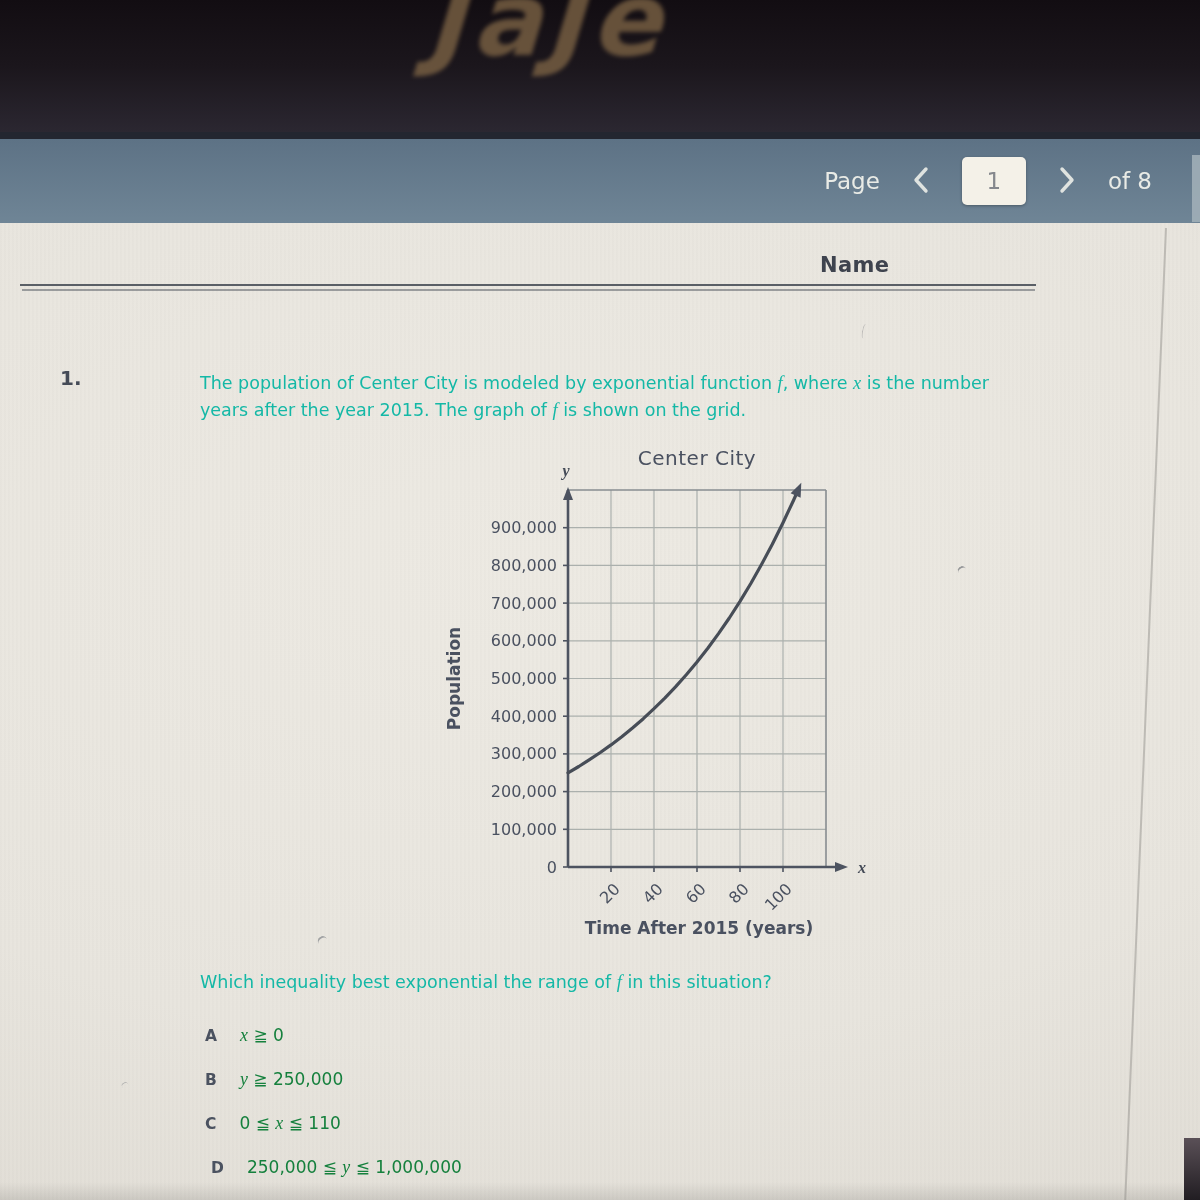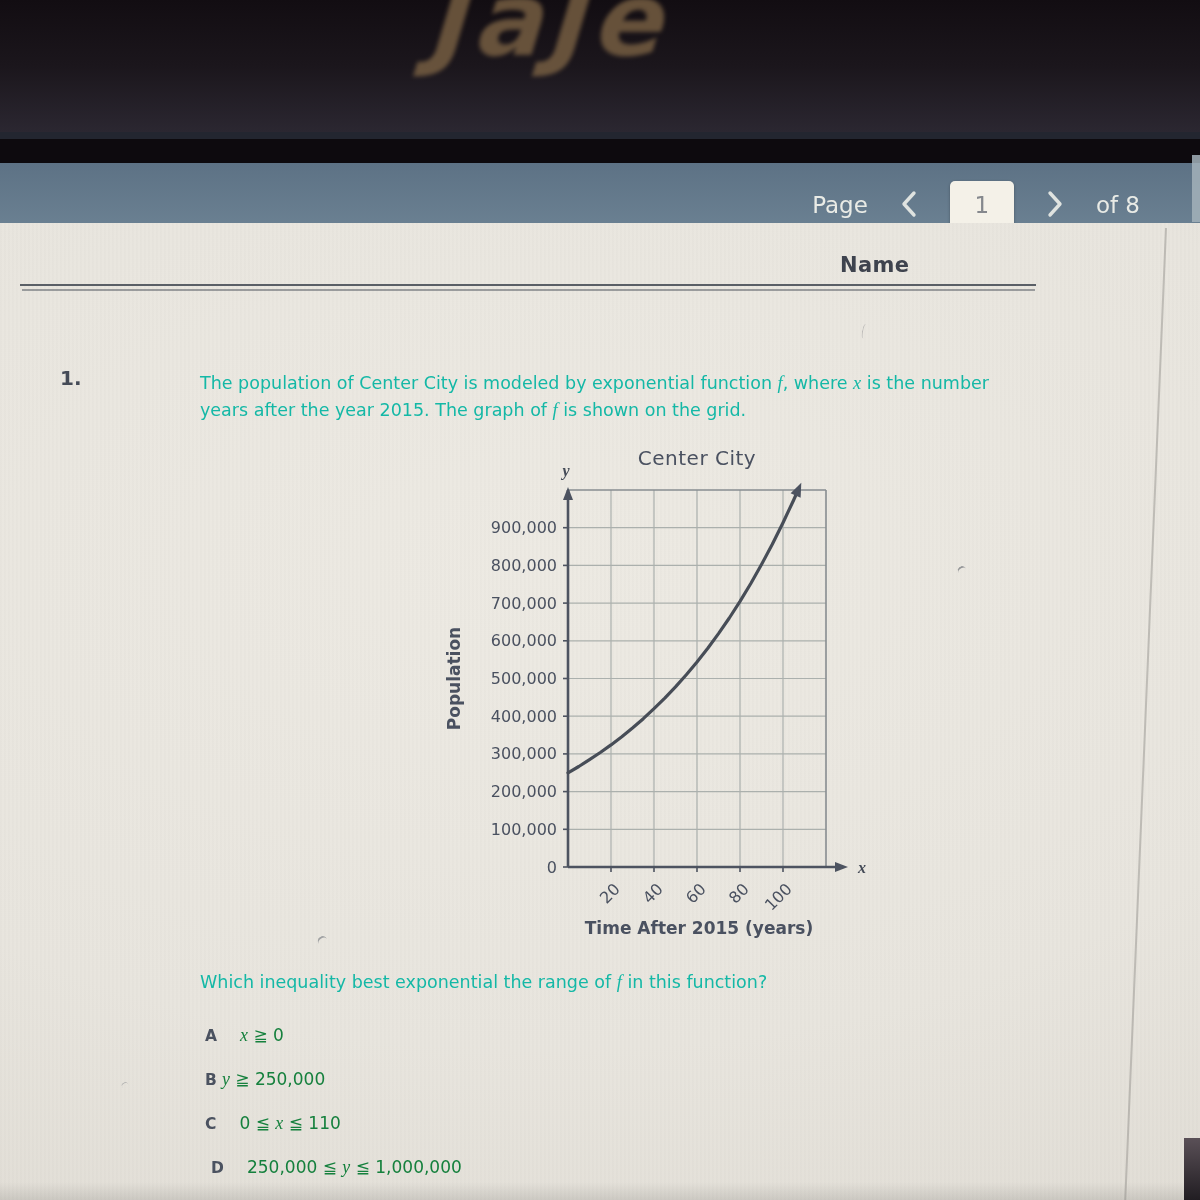--- a/index.html
+++ b/index.html
@@ -10,21 +10,21 @@
   .bezel{position:absolute;left:0;top:0;width:1200px;height:132px;
          background:linear-gradient(180deg,#120d12 0%,#1b161c 50%,#2b2731 100%);overflow:hidden;}
   .logo{position:absolute;left:436px;top:-40px;font-size:102px;font-weight:bold;font-style:italic;
         letter-spacing:6px;color:#7b6244;opacity:.8;filter:blur(2px);transform:skewX(-6deg);}
   .seam{position:absolute;left:0;top:132px;width:1200px;height:7px;background:#232630;}
 
   
   .toolbar{position:absolute;left:0;top:139px;width:1200px;height:84px;
            background:linear-gradient(180deg,#5d7285,#6f8596);
            display:flex;align-items:center;justify-content:flex-end;gap:32px;
-           padding-right:60px;box-sizing:border-box;color:#e9ebe6;font-size:23px;margin-top:24px;}
+           padding-right:48px;box-sizing:border-box;color:#e9ebe6;font-size:23px;}
   .toolbar .chev{background:none;border:none;padding:0;display:flex;align-items:center;cursor:pointer;}
   .page-box{width:60px;height:46px;border:none;border-radius:5px;background:#f4f1e8;
             box-shadow:0 1px 3px rgba(0,0,0,.3);text-align:center;font-size:23px;color:#85888d;
             font-family:"DejaVu Sans",sans-serif;}
   .tb-strip{position:absolute;right:0;top:155px;width:8px;height:67px;background:#a3b1ba;opacity:.85;}
 
   
   .page{position:absolute;left:0;top:223px;width:1200px;height:977px;
         background:
           repeating-linear-gradient(90deg,rgba(0,0,0,.012) 0 2px,rgba(255,255,255,.01) 2px 4px),
@@ -81,21 +81,21 @@
             <polyline points="4,4 14,15 4,26" fill="none" stroke="#dfe3e0" stroke-width="3.4" stroke-linecap="round" stroke-linejoin="round"></polyline>
           </svg>
       </span>
     </button>
     <span>of 8</span>
   </div>
   <div class="tb-strip"></div>
 
   <div class="page"></div>
 
-  <div class="abs hdr" style="left:820px;top:253px;margin-left:20px;">Name</div>
+  <div class="abs hdr" style="left:820px;top:253px;">Name</div>
   <div class="rule" style="left:20px;top:284px;width:1016px;"></div>
   <div class="rule" style="left:22px;top:289px;width:1013px;opacity:.55;"></div>
 
   <div class="abs qnum" style="left:60px;top:366px;">1.</div>
   <div class="abs body-txt" style="left:200px;top:370px;width:920px;"><span>The population of Center City is modeled by exponential function </span><span class="it">f</span><span>, where </span><span class="it">x</span><span> is the number</span></div>
   <div class="abs body-txt" style="left:200px;top:397px;width:920px;"><span>years after the year 2015. The graph of </span><span class="it">f</span><span> is shown on the grid.</span></div>
 
   <svg class="abs" style="left:430px;top:445px;" width="440" height="505" viewBox="0 0 440 505">
       <line x1="181" y1="45" x2="181" y2="422" stroke="#abb0ad" stroke-width="1.2"></line>
       <line x1="224" y1="45" x2="224" y2="422" stroke="#abb0ad" stroke-width="1.2"></line>
@@ -149,29 +149,29 @@
       <text x="363" y="445" text-anchor="end" class="tick" transform="rotate(-45 363 445)">100</text>
       <path d="M138.0,327.8 L148.8,321.5 L159.5,314.7 L170.3,307.5 L181.0,299.9 L191.8,291.7 L202.5,283.0 L213.3,273.7 L224.0,263.7 L234.8,253.1 L245.5,241.9 L256.3,229.8 L267.0,216.9 L277.8,203.2 L288.5,188.6 L299.3,173.0 L310.0,156.3 L320.8,138.5 L331.5,119.5 L342.3,99.3 L353.0,77.7 L363.8,54.7 L368.1,45.0" fill="none" stroke="#474d57" stroke-width="3.2" stroke-linecap="round" stroke-linejoin="round"></path>
       <polygon points="371.3057943683138,37.692483114541844 360.58423636501215,48.242279035877864 370.63207208251714,52.71899629230936" fill="#4d5360"></polygon>
       <text x="267" y="20" text-anchor="middle" class="ctitle">Center City</text>
       <text x="269" y="489" text-anchor="middle" class="alabel">Time After 2015 (years)</text>
       <text transform="translate(30 233.5) rotate(-90)" text-anchor="middle" class="alabel">Population</text>
       <text x="136" y="31" text-anchor="middle" class="axletter">y</text>
       <text x="428" y="428" class="axletter">x</text>
     </svg>
 
-  <div class="abs body-txt" style="left:200px;top:969px;width:900px;"><span>Which inequality best exponential the range of </span><span class="it">f</span><span> in this function?</span></div>
+  <div class="abs body-txt" style="left:200px;top:969px;width:900px;"><span>Which inequality best exponential the range of </span><span class="it">f</span><span> in this situation?</span></div>
 
   <div class="abs" style="left:205px;top:1025px;">
     <span class="choice-letter">A</span>
     <span class="choice-expr" style="margin-left:18px;"><span class="it">x</span><span> ≧ 0</span></span>
   </div>
   <div class="abs" style="left:205px;top:1069px;">
     <span class="choice-letter">B</span>
-    <span class="choice-expr" style="margin-left:0;"><span class="it">y</span><span> ≧ 250,000</span></span>
+    <span class="choice-expr" style="margin-left:18px;"><span class="it">y</span><span> ≧ 250,000</span></span>
   </div>
   <div class="abs" style="left:205px;top:1113px;">
     <span class="choice-letter">C</span>
     <span class="choice-expr" style="margin-left:18px;text-align:right;"><span>0 ≦ </span><span class="it">x</span><span> ≦ 110</span></span>
   </div>
   <div class="abs" style="left:211px;top:1157px;">
     <span class="choice-letter">D</span>
     <span class="choice-expr" style="margin-left:18px;"><span>250,000 ≦ </span><span class="it">y</span><span> ≦ 1,000,000</span></span>
   </div>
 

